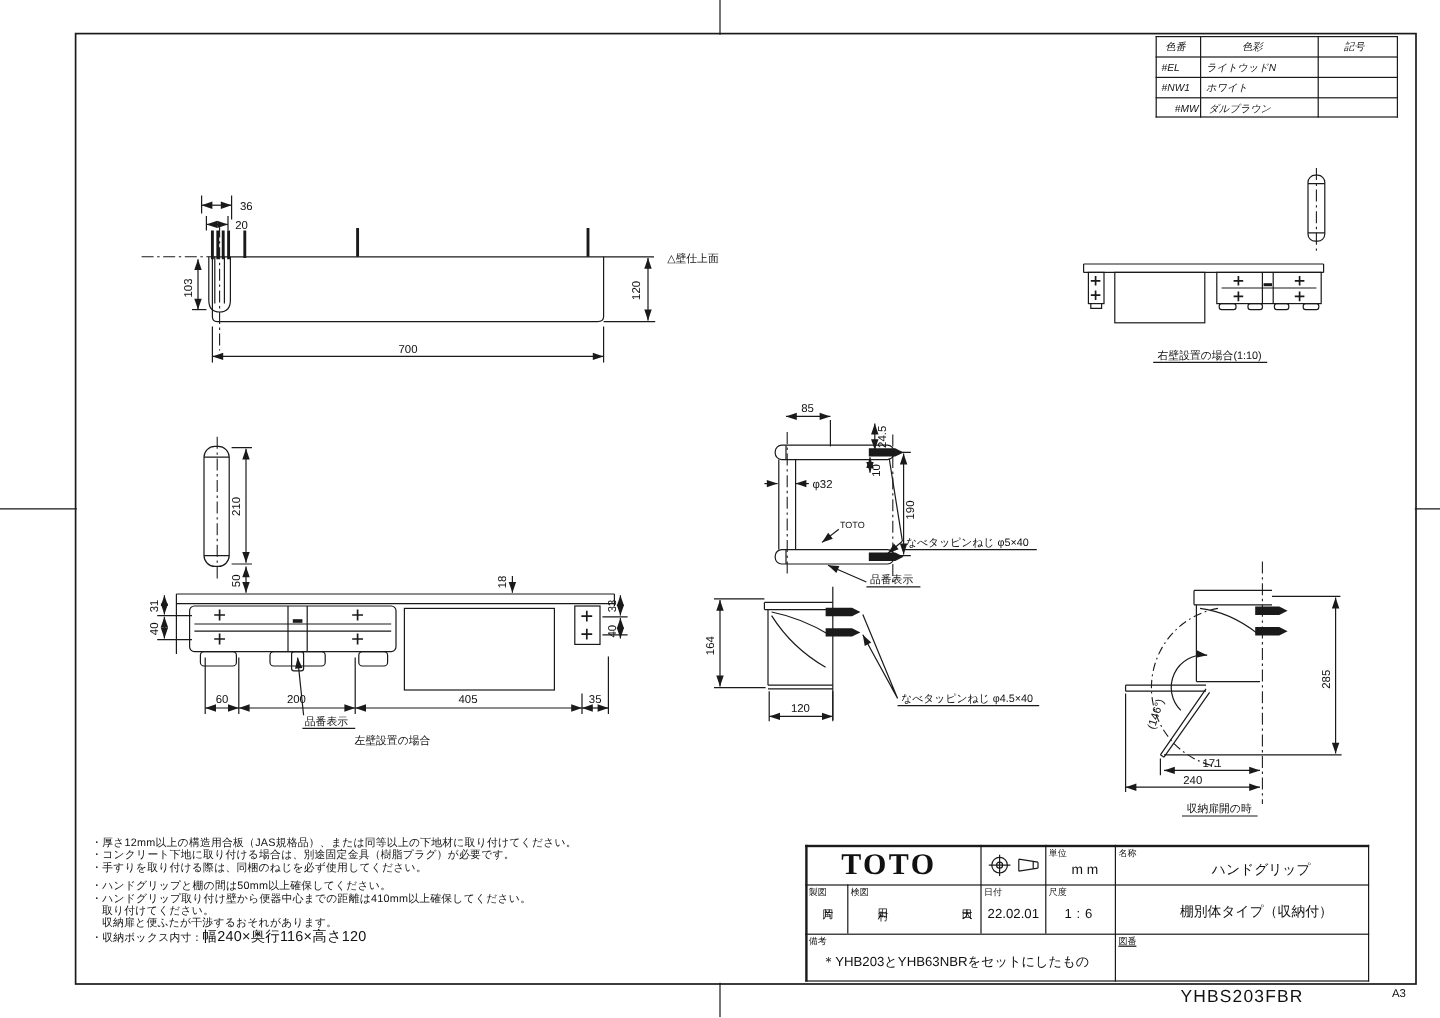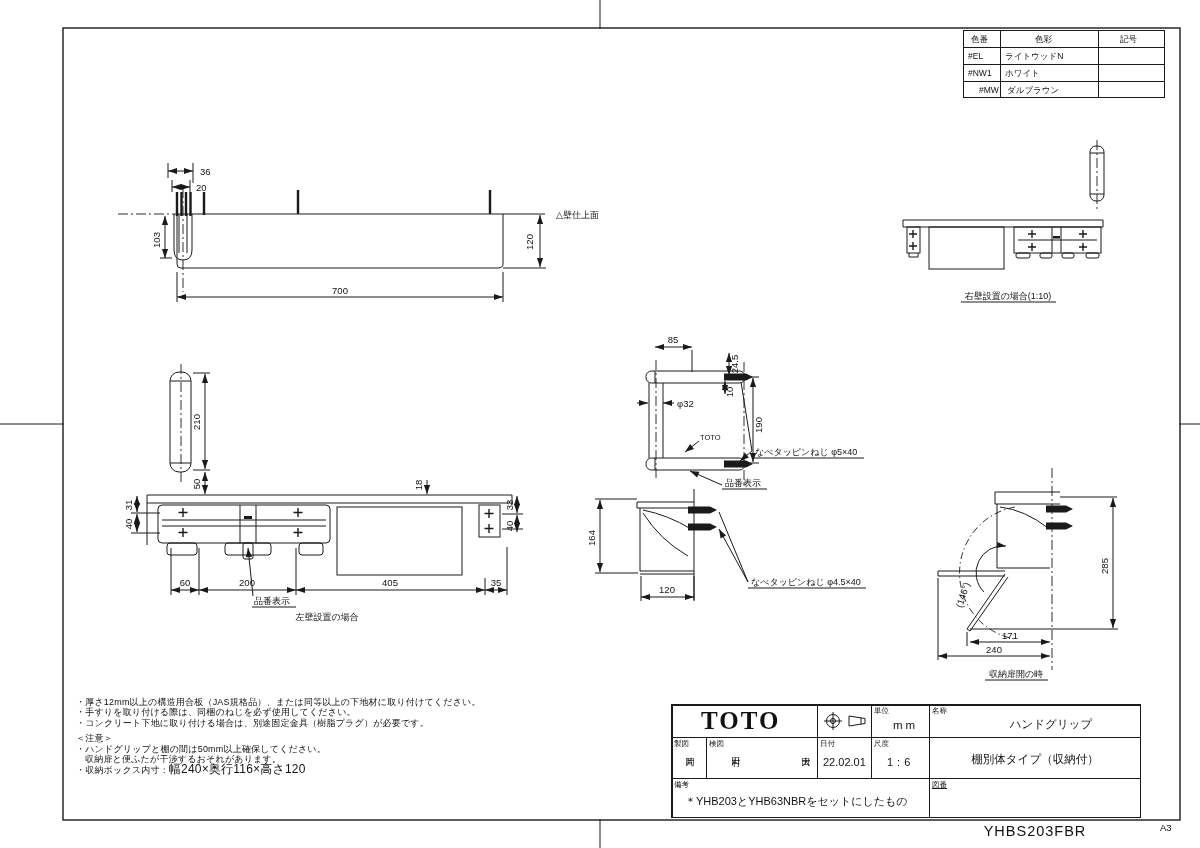--- a/index.html
+++ b/index.html
@@ -250,21 +250,21 @@
   <text class="d jp" text-anchor="middle" x="327" y="620">左壁設置の場合</text>
   <text class="d jp" text-anchor="middle" x="1016" y="677">収納扉開の時</text>
   <text class="d jp" x="254" y="604">品番表示</text>
   <text class="d jp" x="725" y="486">品番表示</text>
   <text class="d sm" x="700" y="440">TOTO</text>
   <text class="d jp" x="755" y="455">なべタッピンねじ φ5×40</text>
   <text class="d jp" x="751" y="585">なべタッピンねじ φ4.5×40</text>
   <text class="d" x="1160" y="831">A3</text>
 </svg>
 
-<div class="abs" style="left:963px;top:30px;width:202px;height:68px;">
+<div class="abs" style="left:963px;top:30px;width:202px;height:68px;font-style:italic;">
   <div class="h" style="left:0;top:0;width:202px;height:1px;"></div>
   <div class="h" style="left:0;top:17px;width:202px;height:1px;"></div>
   <div class="h" style="left:0;top:34px;width:202px;height:1px;"></div>
   <div class="h" style="left:0;top:51px;width:202px;height:1px;"></div>
   <div class="h" style="left:0;top:67px;width:202px;height:1px;"></div>
   <div class="v" style="left:0;top:0;width:1px;height:68px;"></div>
   <div class="v" style="left:37px;top:0;width:1px;height:68px;"></div>
   <div class="v" style="left:135px;top:0;width:1px;height:68px;"></div>
   <div class="v" style="left:201px;top:0;width:1px;height:68px;"></div>
   <div class="ct-txt" style="left:8px;top:4px;">色番</div>
@@ -273,25 +273,26 @@
   <div class="ct-txt" style="left:5px;top:21px;">#EL</div>
   <div class="ct-txt" style="left:42px;top:21px;">ライトウッドN</div>
   <div class="ct-txt" style="left:5px;top:38px;">#NW1</div>
   <div class="ct-txt" style="left:42px;top:38px;">ホワイト</div>
   <div class="ct-txt" style="left:5px;top:55px;margin-left:11px;">#MW</div>
   <div class="ct-txt" style="left:44px;top:55px;">ダルブラウン</div>
 </div>
 
 <div class="abs notes">
   <div>・厚さ12mm以上の構造用合板（JAS規格品）、または同等以上の下地材に取り付けてください。</div>
+  <div>・コンクリート下地に取り付ける場合は、別途固定金具（樹脂プラグ）が必要です。</div>
   <div>・手すりを取り付ける際は、同梱のねじを必ず使用してください。</div>
-  <div>・コンクリート下地に取り付ける場合は、別途固定金具（樹脂プラグ）が必要です。</div>
   <div class="gap"></div>
-  <div>＜注意＞</div>
   <div>・ハンドグリップと棚の間は50mm以上確保してください。</div>
+  <div>・ハンドグリップ取り付け壁から便器中心までの距離は410mm以上確保してください。</div>
+  <div class="ind">取り付けてください。</div>
   <div class="ind">収納扉と便ふたが干渉するおそれがあります。</div>
   <div><span>・収納ボックス内寸：</span><span class="big">幅240×奥行116×高さ120</span></div>
 </div>
 
 <div class="abs" style="left:671px;top:704px;width:470px;height:114px;">
 
   <div class="h" style="left:0;top:0;width:470px;height:1.5px;"></div>
   <div class="h" style="left:0;top:112.5px;width:470px;height:1.5px;"></div>
   <div class="v" style="left:0;top:0;width:1.5px;height:114px;"></div>
   <div class="v" style="left:468.5px;top:0;width:1.5px;height:114px;"></div>
@@ -322,18 +323,18 @@
   <div class="cell-label" style="left:149px;top:35px;">日付</div>
   <div class="tb-txt" style="left:152px;top:52px;font-size:11px;">22.02.01</div>
   <div class="cell-label" style="left:203px;top:35px;">尺度</div>
   <div class="tb-txt" style="left:216px;top:52px;letter-spacing:4px;font-size:11px;">1:6</div>
 
   <div class="cell-label" style="left:3px;top:76px;">備考</div>
   <div class="tb-txt" style="left:14px;top:90px;font-size:11px;">＊YHB203とYHB63NBRをセットにしたもの</div>
 
   <div class="cell-label" style="left:261px;top:2px;">名称</div>
   <div class="tb-txt" style="left:258px;top:13px;width:244px;text-align:center;">ハンドグリップ</div>
-  <div class="tb-txt" style="left:258px;top:48px;width:212px;text-align:center;">棚別体タイプ（収納付）</div>
+  <div class="tb-txt" style="left:270px;top:48px;width:212px;text-align:center;">棚別体タイプ（収納付）</div>
   <div class="cell-label" style="left:261px;top:76px;text-decoration:underline;">図番</div>
   <div class="tb-txt" style="left:258px;top:88px;width:212px;text-align:center;font-size:14.5px;letter-spacing:1px;margin-top:31px;">YHBS203FBR</div>
 </div>
 
 </div>
 
 </body></html>

